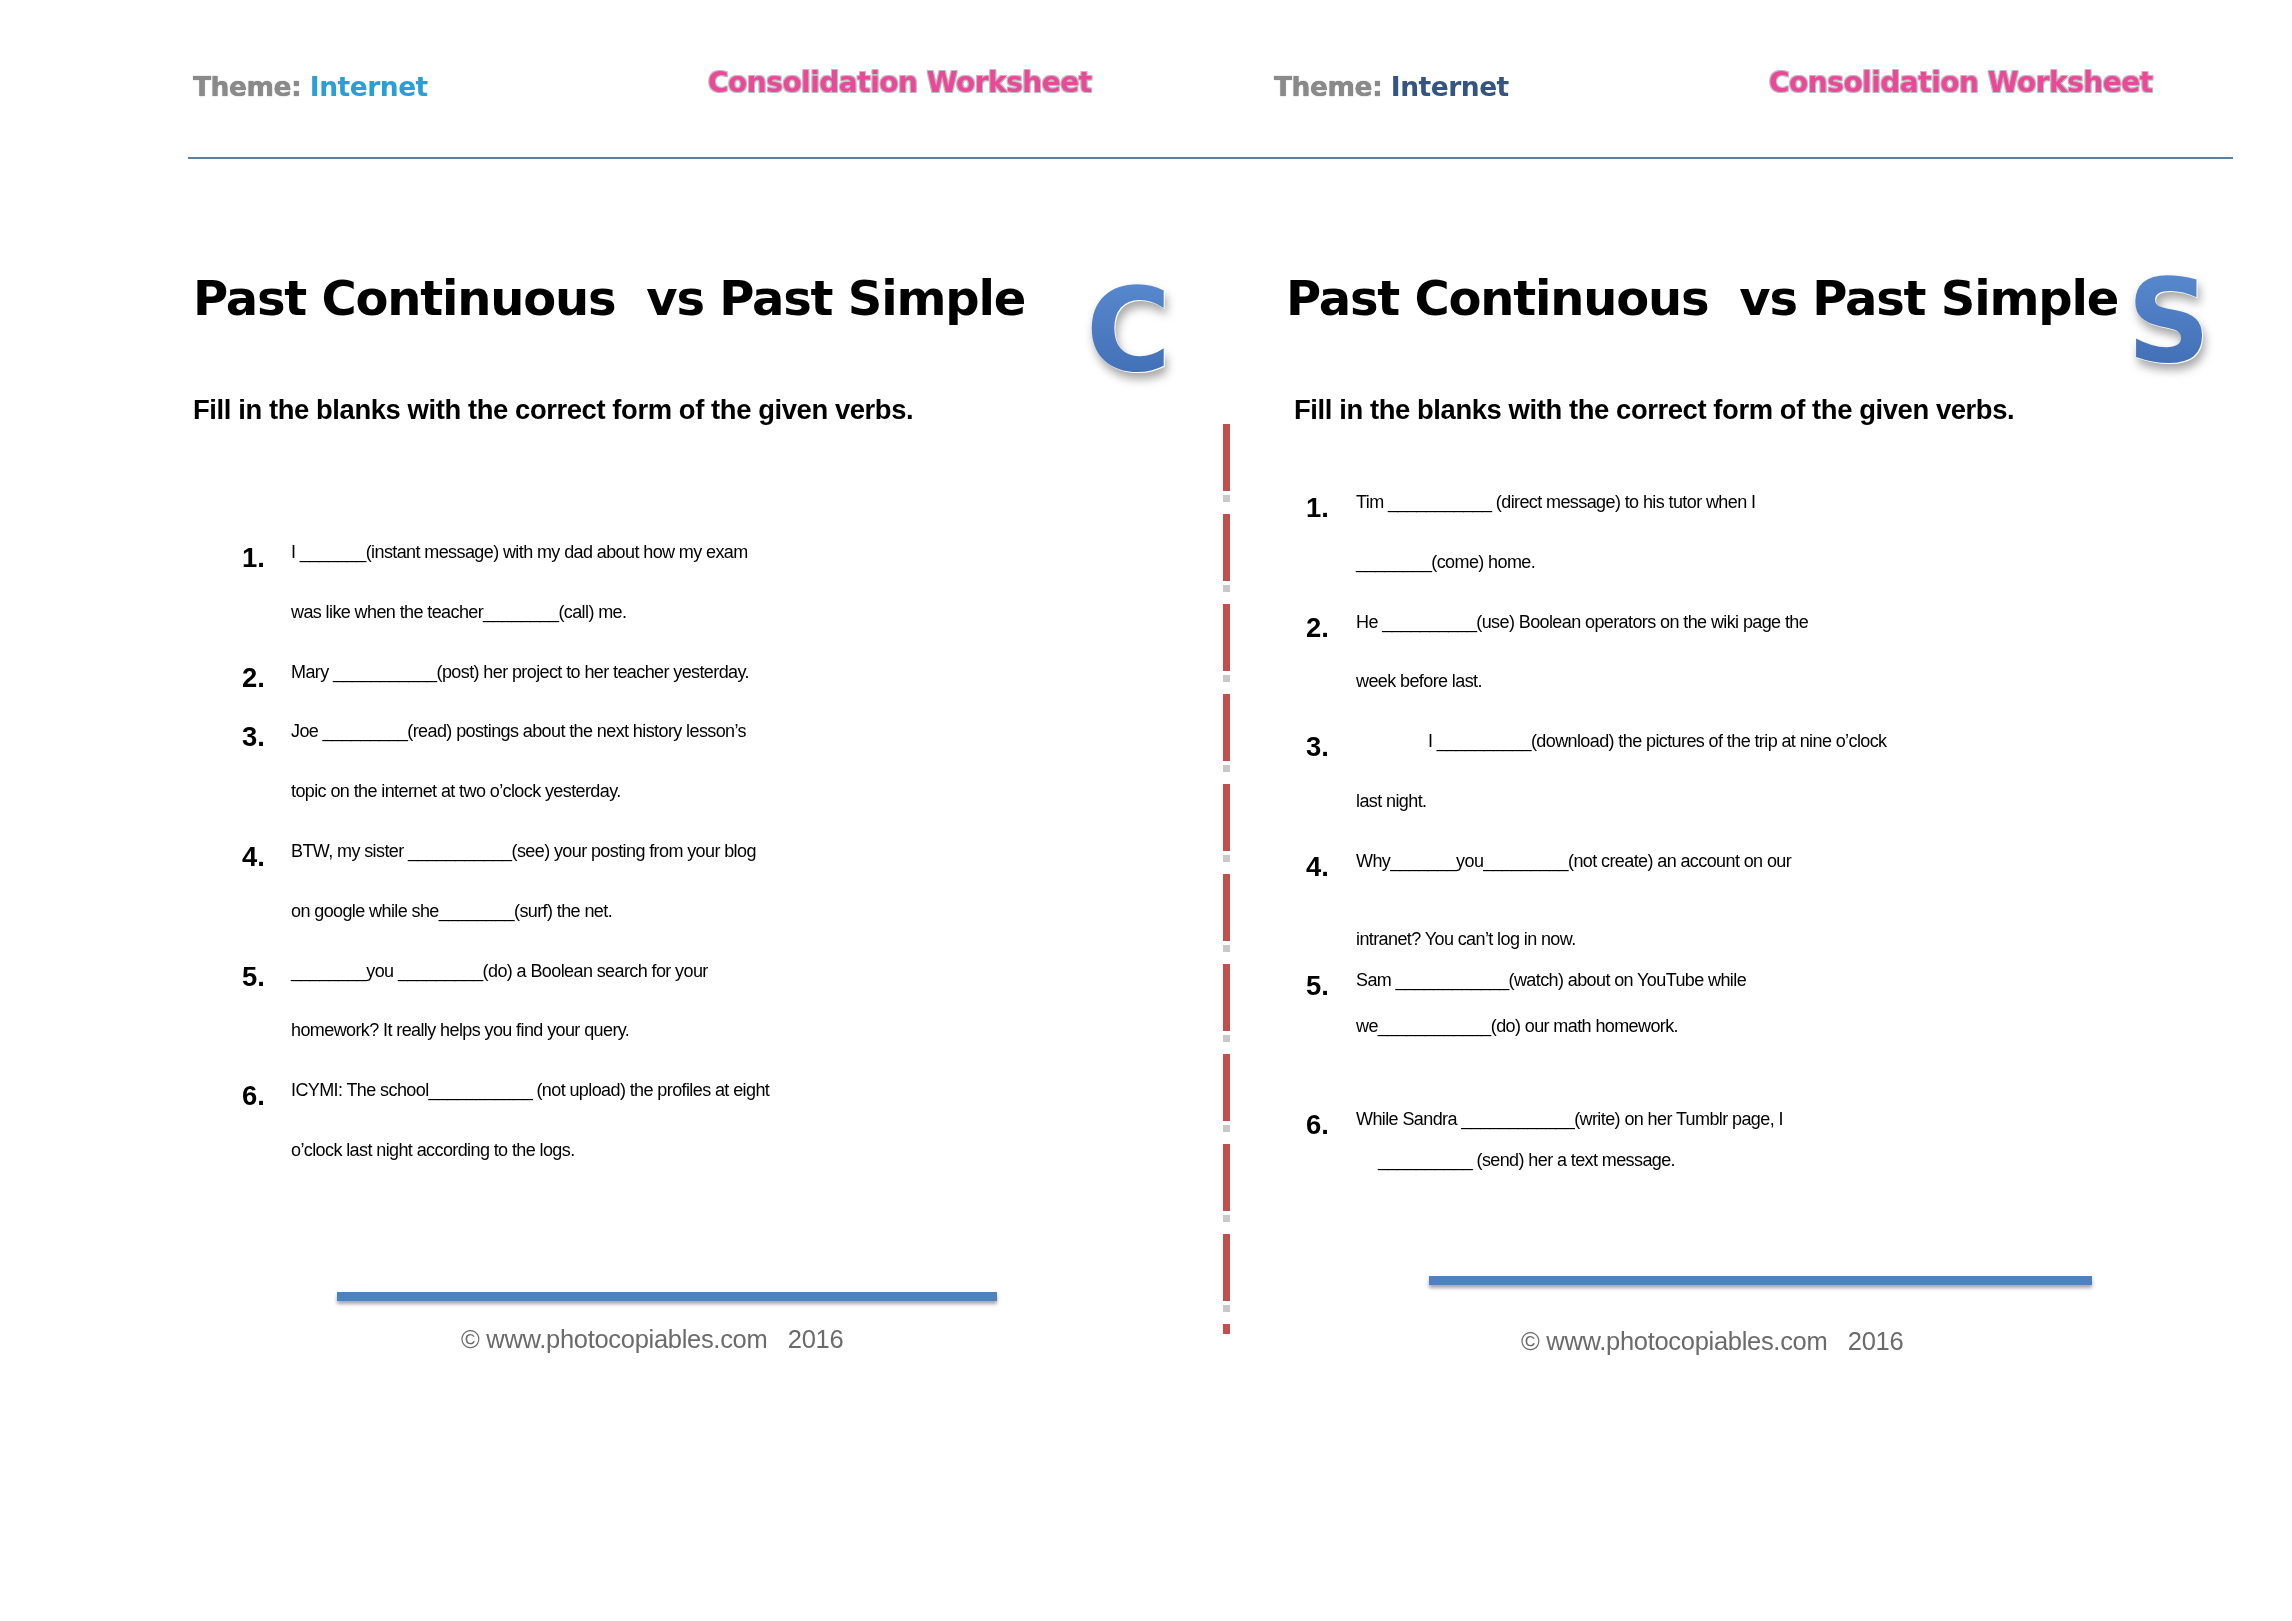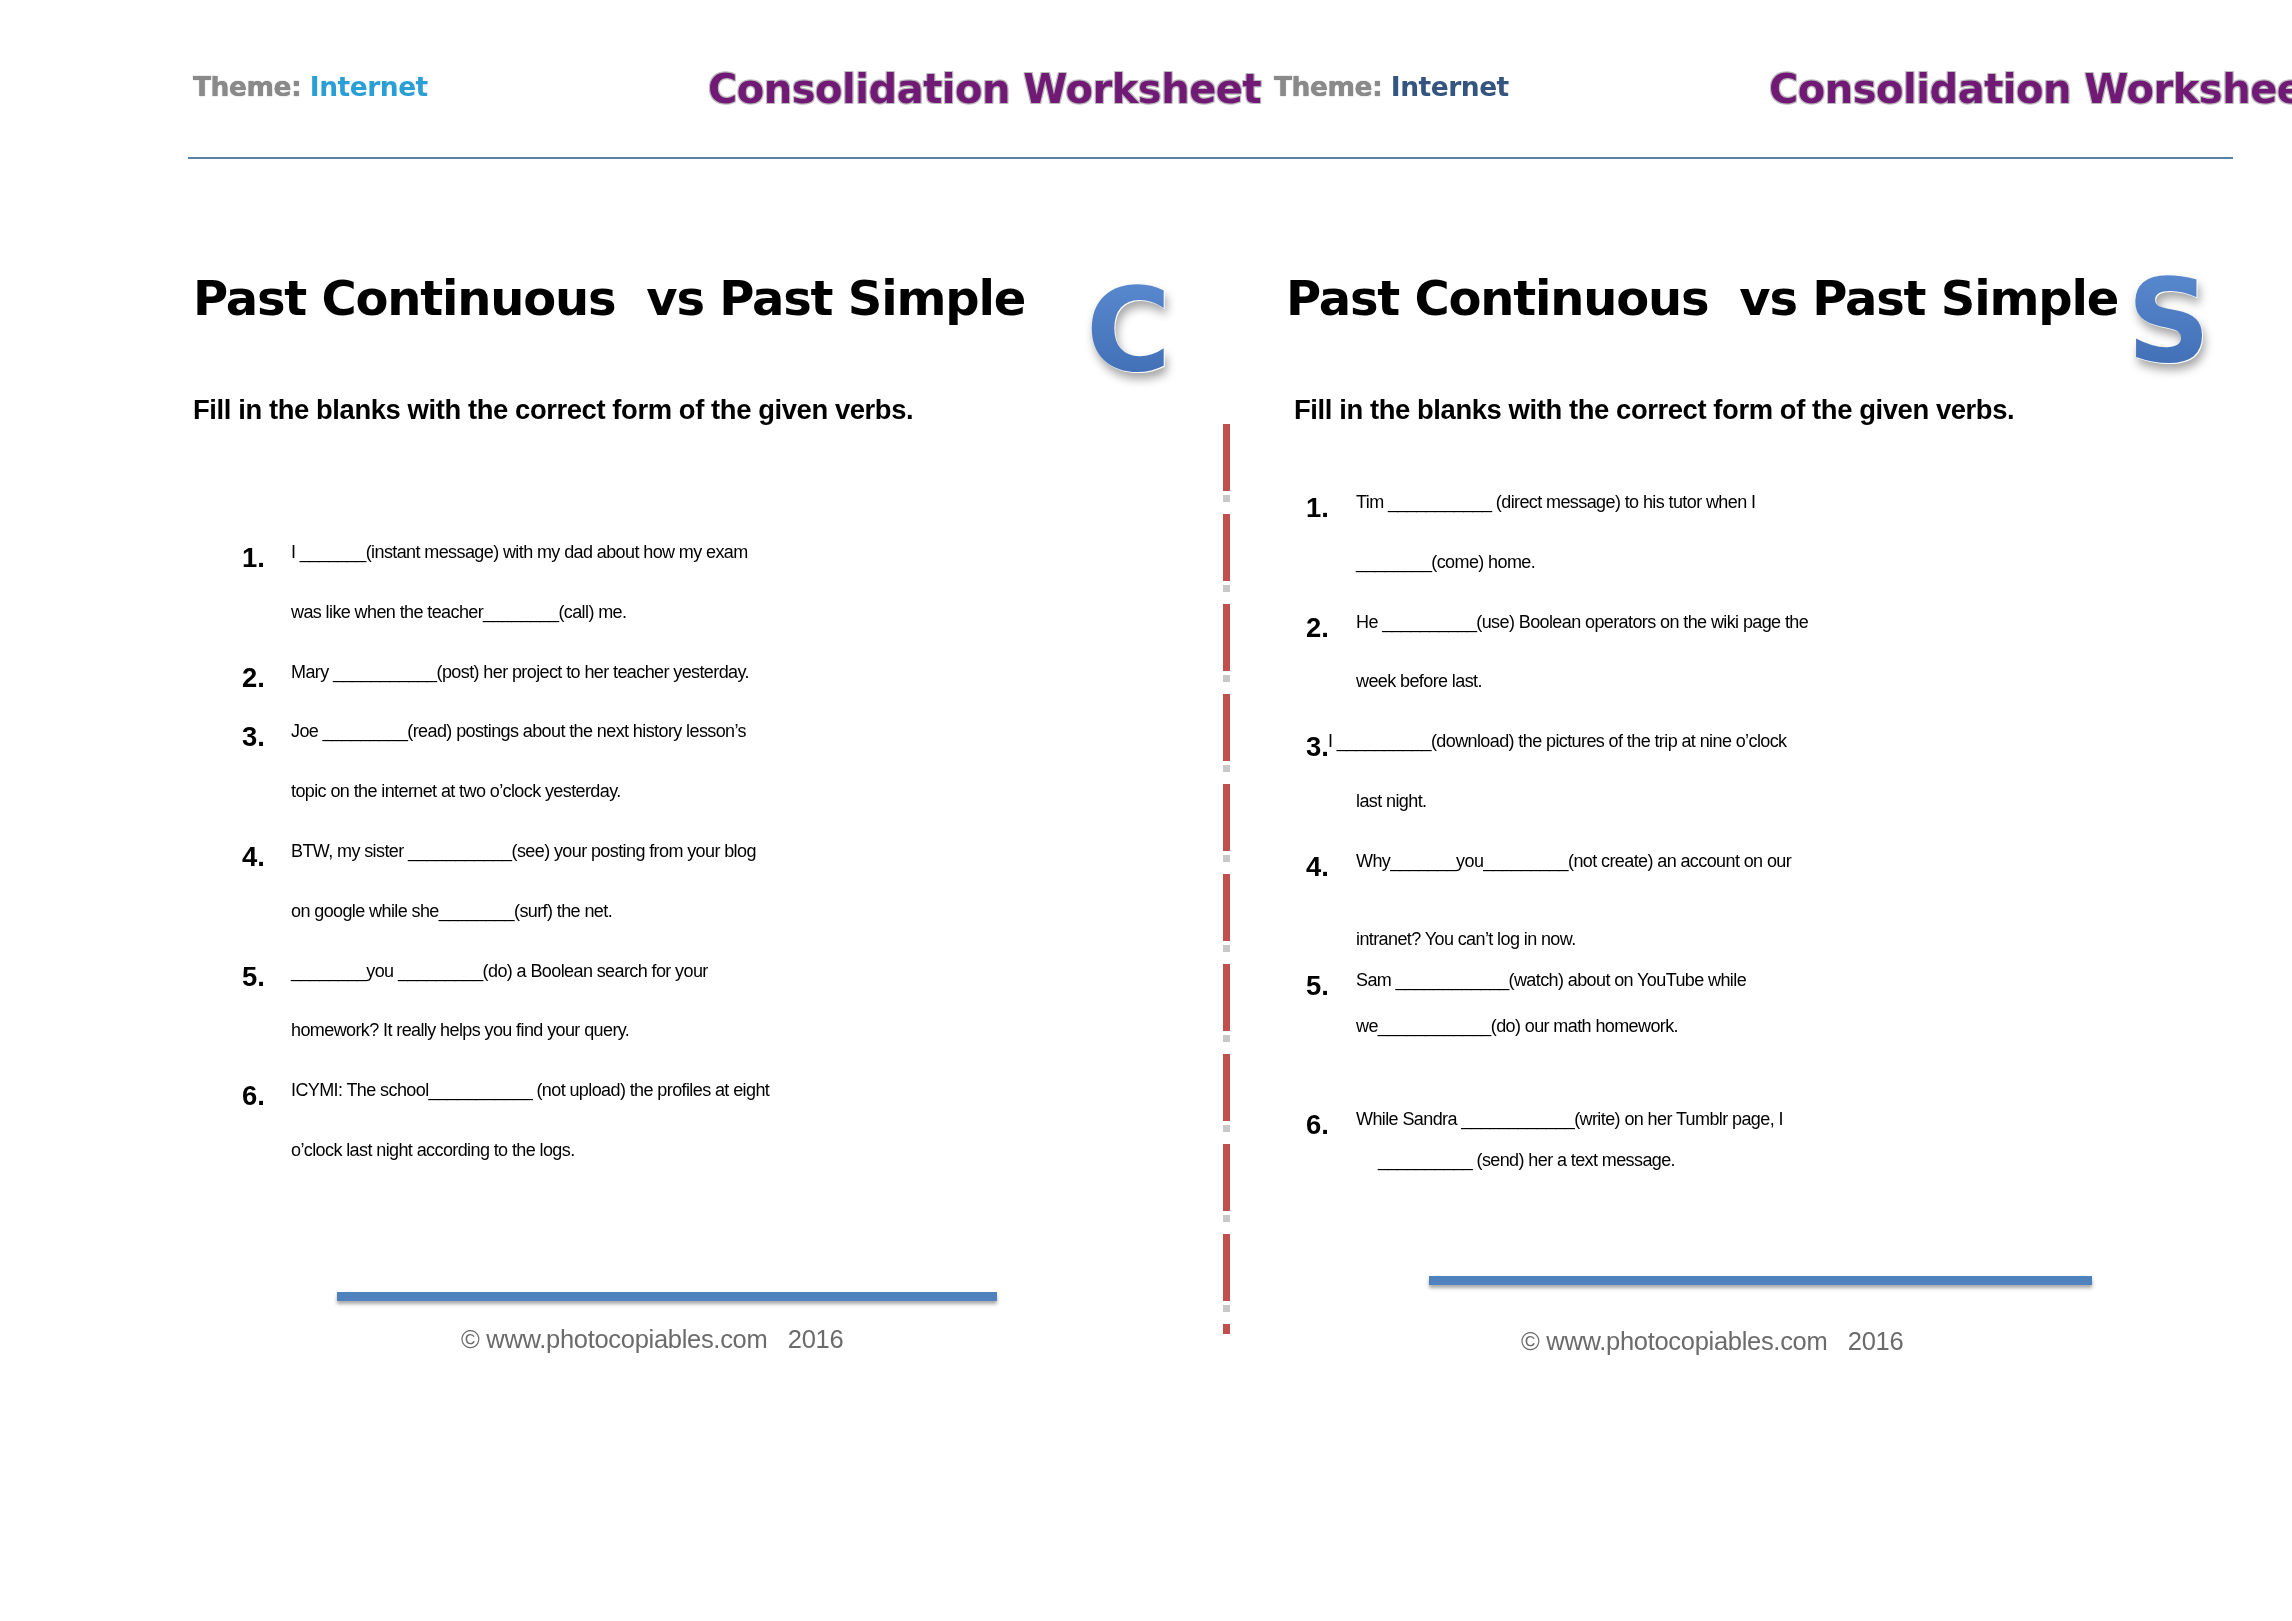--- a/index.html
+++ b/index.html
@@ -5,21 +5,21 @@
   html, body { margin: 0; padding: 0; background: #ffffff; }
   body { width: 2293px; height: 1621px; position: relative; overflow: hidden;
          font-family: "Liberation Sans", "DejaVu Sans", sans-serif; color: #111; }
   .abs { position: absolute; }
 
   
   .theme { font-family: "DejaVu Sans", sans-serif; font-weight: bold; font-size: 26.5px; letter-spacing: -0.5px; white-space: nowrap; }
   .theme .lbl { color: #8a8a8a; text-shadow: 0 0 1px #555; margin-top: 48px; }
   .theme .val-l { color: #2a9fd6; }
   .theme .val-r { color: #34557f; }
-  .consol { font-family: "DejaVu Sans", sans-serif; font-weight: bold; font-size: 40px; color: #701a75; white-space: nowrap; letter-spacing: -0.5px;
+  .consol { font-family: "DejaVu Sans", sans-serif; font-weight: bold; font-size: 28px; color: #ec4899; white-space: nowrap; letter-spacing: -0.5px;
             text-shadow: -1px -1px 0 #bdbdbd, 1px -1px 0 #bdbdbd, -1px 1px 0 #bdbdbd, 1px 1px 0 #bdbdbd, 0 0 2px #cfcfcf; }
   .header-rule { height: 2px; background: #5e7fa5; }
 
   
   .title { font-family: "DejaVu Sans", sans-serif; font-weight: bold; font-size: 48px; letter-spacing: -1.2px; white-space: pre; color: #000; }
   .big-letter { font-family: "DejaVu Sans", sans-serif; font-weight: bold; font-size: 116px; line-height: 1;
                 color: #4a78c0;
                 background: linear-gradient(180deg, #5a8ad0 0%, #3f6db4 100%);
                 -webkit-background-clip: text; background-clip: text; -webkit-text-fill-color: transparent;
                 filter: drop-shadow(1px 1px 0 #ffffff) drop-shadow(2.9px 6.9px 4.9px rgba(0,0,0,0.35)); }
@@ -100,21 +100,21 @@
 
     <div class="abs q-num" style="left:1306px; top:492px;">1.</div>
     <div class="abs q-line" style="left:1356px; top:492px;">Tim ___________ (direct message) to his tutor when I</div>
     <div class="abs q-line" style="left:1356px; top:552px;">________(come) home.</div>
 
     <div class="abs q-num" style="left:1306px; top:612px;">2.</div>
     <div class="abs q-line" style="left:1356px; top:612px;">He __________(use) Boolean operators on the wiki page the</div>
     <div class="abs q-line" style="left:1356px; top:671px;">week before last.</div>
 
     <div class="abs q-num" style="left:1306px; top:731px;">3.</div>
-    <div class="abs q-line" style="left:1328px; top:731px;">I __________(download) the pictures of the trip at nine o’clock</div>
+    <div class="abs q-line" style="left:1428px; top:731px;">I __________(download) the pictures of the trip at nine o’clock</div>
     <div class="abs q-line" style="left:1356px; top:791px;">last night.</div>
 
     <div class="abs q-num" style="left:1306px; top:851px;">4.</div>
     <div class="abs q-line" style="left:1356px; top:851px;">Why_______you_________(not create) an account on our</div>
     <div class="abs q-line" style="left:1356px; top:929px;">intranet? You can’t log in now.</div>
 
     <div class="abs q-num" style="left:1306px; top:970px;">5.</div>
     <div class="abs q-line" style="left:1356px; top:970px;">Sam ____________(watch) about on YouTube while</div>
     <div class="abs q-line" style="left:1356px; top:1016px;">we____________(do) our math homework.</div>
 

